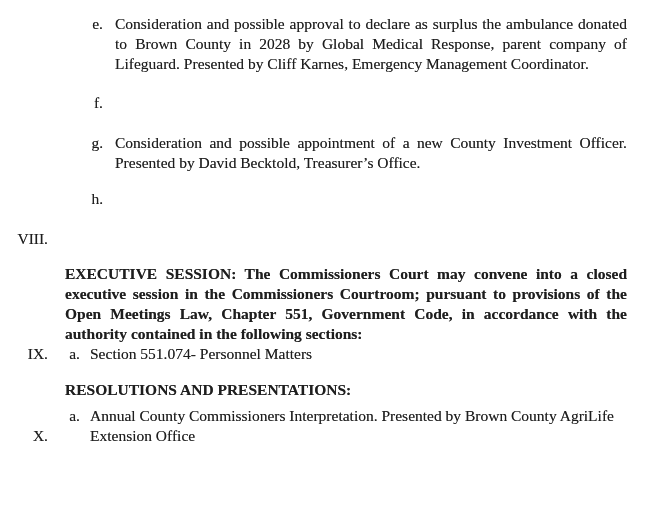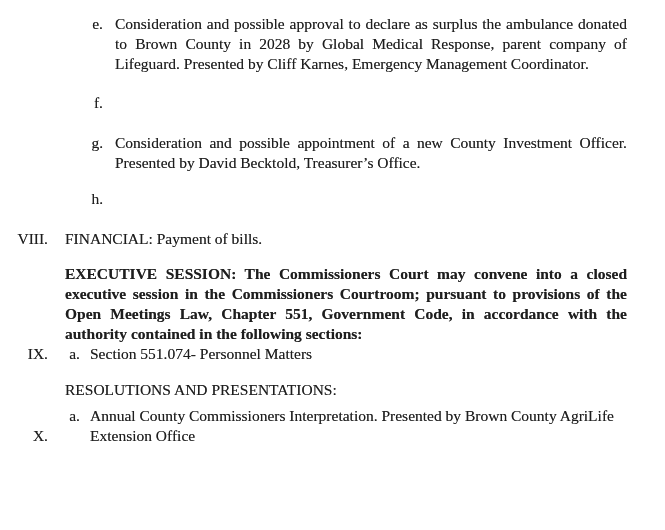--- a/index.html
+++ b/index.html
@@ -61,21 +61,21 @@
   .sub .stxt {
     margin-left: 10px;
     flex: 1;
   }
   
   .mb19 { margin-bottom: 19px; }
   .mb20 { margin-bottom: 20px; }
   .mb16 { margin-bottom: 16px; }
   .mb15 { margin-bottom: 15px; }
   .mb13 { margin-bottom: 13px; }
-  .mb6  { margin-bottom: 6px; }
+  .mb6  { margin-bottom: 6px; font-weight: bold; }
 </style>
 </head>
 <body>
 
 <div class="doc">
 
   <div class="li mb19">
     <span class="lbl">e.</span>
     <span class="txt">Consideration and possible approval to declare as surplus the ambulance donated to Brown County in 2028 by Global Medical Response, parent company of Lifeguard. Presented by Cliff Karnes, Emergency Management Coordinator.</span>
   </div>
@@ -88,23 +88,20 @@
     <span class="lbl">g.</span>
     <span class="txt">Consideration and possible appointment of a new County Investment Officer. Presented by David Becktold, Treasurer’s Office.</span>
   </div>
 
   <div class="li mb20">
     <span class="lbl">h.</span>
   </div>
 
   <div class="sec mb15">
     <span class="num">VIII.</span>
-    <div class="body">
-      <div class="title">FINANCIAL: Payment of bills.</div>
-    </div>
   </div>
 
   <div class="sec mb16">
     <span class="num">IX.</span>
     <div class="body">
       <div class="title just">EXECUTIVE SESSION: The Commissioners Court may convene into a closed executive session in the Commissioners Courtroom; pursuant to provisions of the Open Meetings Law, Chapter 551, Government Code, in accordance with the authority contained in the following sections:</div>
       <div class="sub">
         <span class="slbl">a.</span>
         <span class="stxt">Section 551.074- Personnel Matters</span>
       </div>

